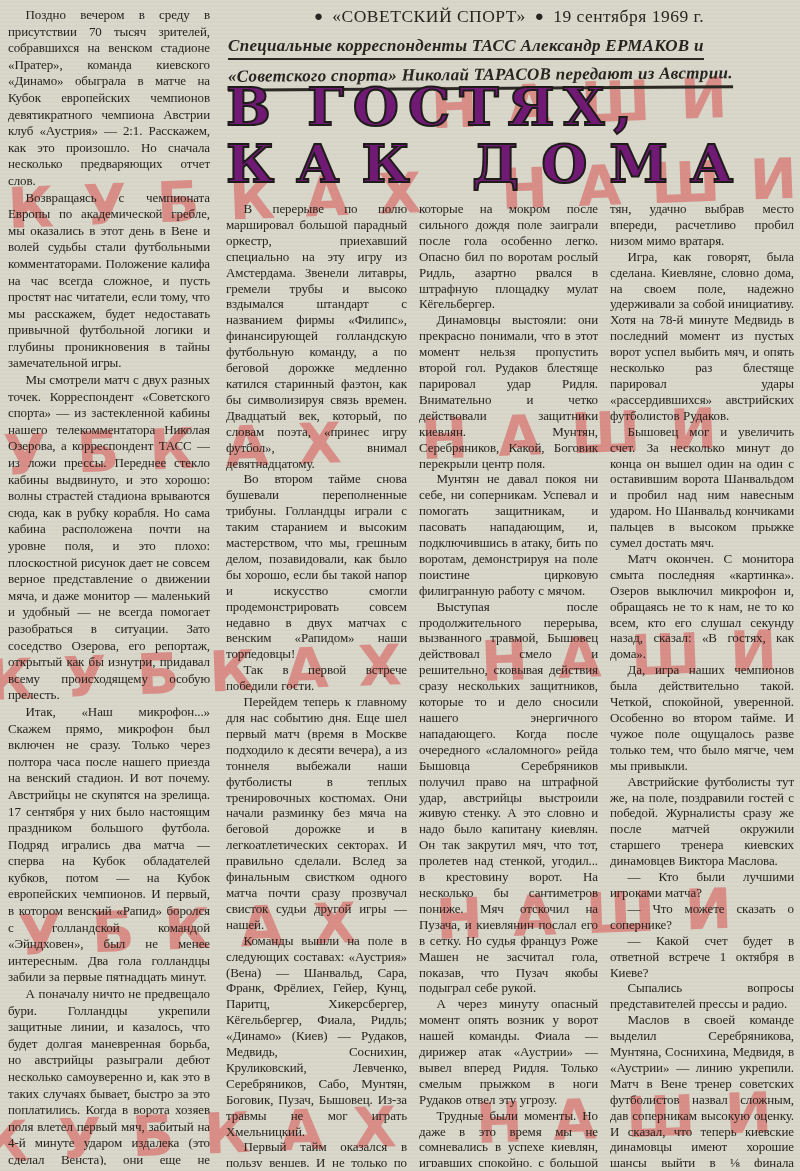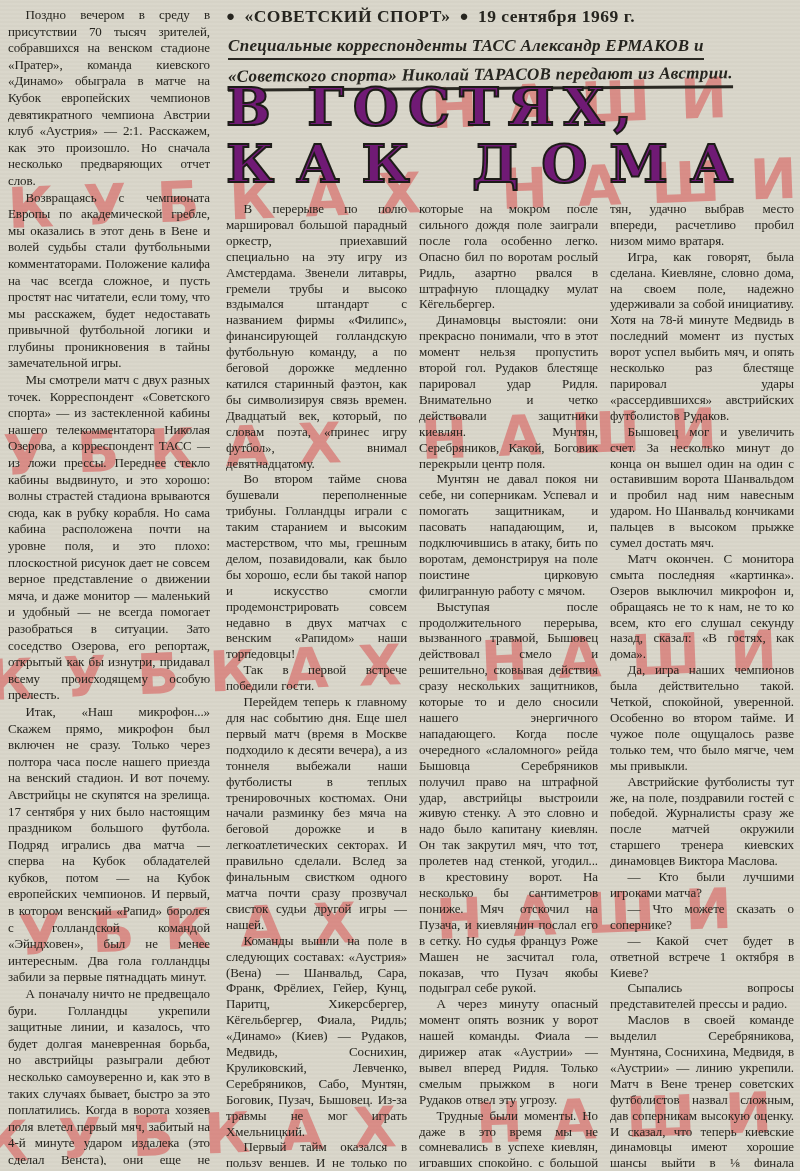--- a/index.html
+++ b/index.html
@@ -8,22 +8,22 @@
         font-family:"Liberation Serif","DejaVu Serif",serif;color:#26251f;overflow:hidden;}
   .page::after{content:"";position:absolute;inset:0;pointer-events:none;
         background:repeating-linear-gradient(0deg,rgba(0,0,0,0.015) 0 2px,rgba(255,255,255,0.015) 2px 4px);}
   
   .wm-layer{position:absolute;inset:0;overflow:hidden;z-index:1;}
   .wm-row{position:absolute;white-space:nowrap;font-family:"DejaVu Sans","Liberation Sans",sans-serif;
         font-weight:bold;font-size:56px;letter-spacing:30px;color:rgba(216,62,62,0.48);
         transform:rotate(-2.2deg);}
   
   .print{position:absolute;inset:0;z-index:2;}
-  .masthead{position:absolute;left:222px;top:6px;width:570px;text-align:left;
-        font-size:17.5px;font-weight:bold;letter-spacing:.5px;white-space:nowrap;}
+  .masthead{position:absolute;left:222px;top:6px;width:570px;text-align:center;
+        font-size:17.5px;font-weight:normal;letter-spacing:.5px;white-space:nowrap;}
   .masthead .bullet{font-size:15px;position:relative;top:-1px;padding:0 4px;}
   .byline{position:absolute;left:228px;top:36px;width:540px;font-style:italic;font-weight:bold;
         font-size:17px;letter-spacing:.3px;}
   .byline .bl{display:inline-block;padding-bottom:2px;border-bottom:2px solid #2a2923;margin-bottom:5px;white-space:nowrap;}
   .byline .bl2{border-bottom:3px solid #2a2923;transform:rotate(-.4deg);}
   .headline{position:absolute;left:226px;top:78px;width:566px;
         font-family:"DejaVu Serif","Liberation Serif",serif;font-weight:bold;color:#701a75;
         font-size:53px;line-height:57px;letter-spacing:9px;-webkit-text-stroke:2px #1d1c18;}
   .headline .hl2{letter-spacing:22px;}
   

